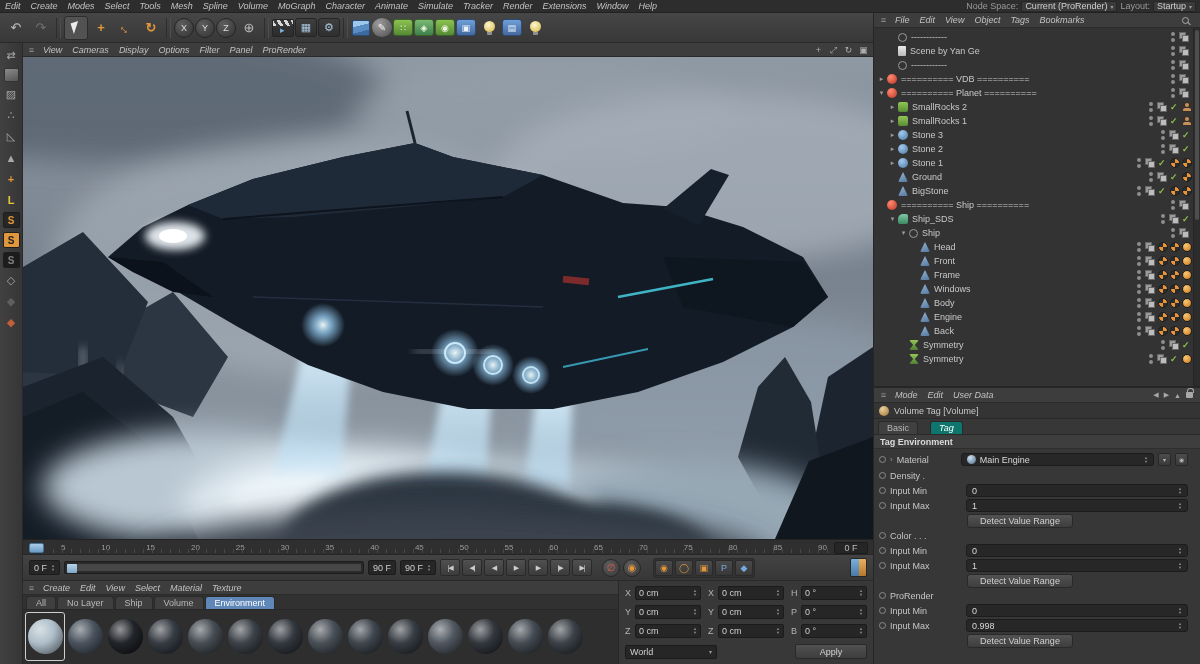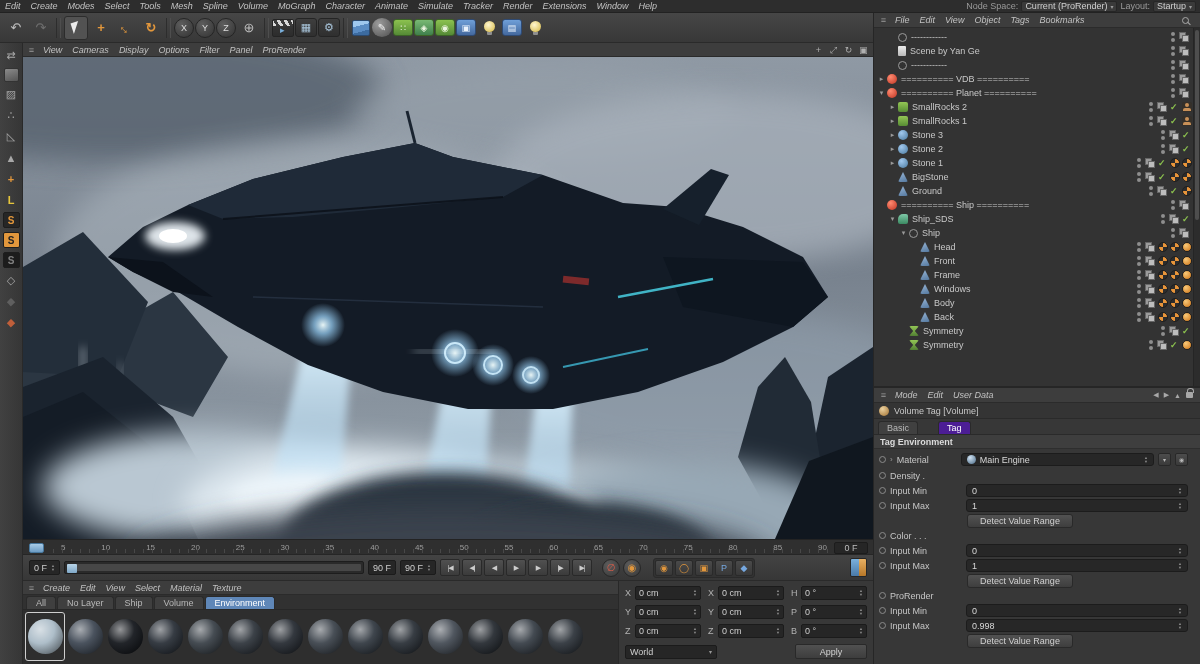--- a/index.html
+++ b/index.html
@@ -148,23 +148,23 @@
 .om-scroll{position:absolute;right:0;top:0;bottom:0;width:7px;background:#2c2c2c;border-left:1px solid #252525;}
 .om-scroll i{display:block;margin:2px 1px;height:190px;background:#4e4e4e;border-radius:3px;}
 
 
 .am{flex:1;display:flex;flex-direction:column;min-height:0;}
 .am-icons{margin-left:auto;display:flex;align-items:center;gap:5px;color:#a8a8a8;font-size:7px;padding-right:4px;}
 .locki{width:7px;height:6px;background:#a8a8a8;border-radius:1px;position:relative;}
 .locki::before{content:"";position:absolute;left:1px;top:-4px;width:5px;height:4px;border:1px solid #a8a8a8;border-bottom:none;border-radius:3px 3px 0 0;}
 .am-title{height:16px;display:flex;align-items:center;gap:5px;padding:0 5px;background:#343434;border-bottom:1px solid #2a2a2a;flex:none;}
 .ticon{width:10px;height:10px;border-radius:50%;background:radial-gradient(circle at 35% 30%,#ecd2a0,#a07030);flex:none;}
-.am-tabs{height:16px;display:flex;align-items:flex-end;gap:20px;padding:2px 4px 0;border-bottom:1px solid #2a2a2a;flex:none;}
+.am-tabs{height:16px;display:flex;align-items:flex-end;gap:12px;padding:2px 4px 0;border-bottom:1px solid #2a2a2a;flex:none;}
 .am-tab{padding:1px 8px;background:#404040;border:1px solid #2a2a2a;border-bottom:none;border-radius:3px 3px 0 0;color:#b8b8b8;}
-.am-tab.active{background:#4c1d95;color:#fff;}
+.am-tab.active{background:#0f766e;color:#fff;font-style:italic;}
 .am-section{height:14px;display:flex;align-items:center;padding:0 6px;font-weight:bold;color:#dcdcdc;background:#3e3e3e;border-bottom:1px solid #2e2e2e;flex:none;}
 .am-body{flex:1;padding:3px 12px 2px 5px;display:flex;flex-direction:column;gap:1px;overflow:hidden;}
 .arow{height:15px;display:flex;align-items:center;gap:4px;flex:none;}
 .acirc{width:7px;height:7px;border:1px solid #8a8a8a;border-radius:50%;flex:none;}
 .chev{color:#9a9a9a;font-size:8px;flex:none;}
 .alabel{width:72px;color:#c6c6c6;flex:none;}
 .aglabel{color:#c6c6c6;}
 .afield{flex:1;height:13px;background:#272727;border:1px solid #1c1c1c;border-radius:3px;display:flex;align-items:center;gap:4px;padding:0 5px;color:#d8d8d8;min-width:0;}
 .afield .stp{margin-left:auto;}
 .aball{width:9px;height:9px;border-radius:50%;background:radial-gradient(circle at 35% 30%,#cfe2f2,#4a6a86);flex:none;}
@@ -816,47 +816,47 @@
                 <span class="tag chk"></span>
                 <span class="tag ball"></span>
                 <span class="tag ball"></span>
               </span>
             </span>
           </div>
 
           <div class="om-row lv1">
             <span class="exp"></span>
             <span class="oicon ic-poly"></span>
+            <span class="om-label">Ground</span>
+            <span class="om-right">
+              <span class="dots">
+                <i></i>
+                <i></i>
+              </span>
+              <span class="sqs"></span>
+              <span style="display:flex;gap:2px;">
+                <span class="tag chk"></span>
+                <span class="tag ball"></span>
+              </span>
+            </span>
+          </div>
+
+          <div class="om-row lv1">
+            <span class="exp"></span>
+            <span class="oicon ic-poly"></span>
             <span class="om-label">BigStone</span>
             <span class="om-right">
               <span class="dots">
                 <i></i>
                 <i></i>
               </span>
               <span class="sqs"></span>
               <span style="display:flex;gap:2px;">
                 <span class="tag chk"></span>
                 <span class="tag ball"></span>
-                <span class="tag ball"></span>
-              </span>
-            </span>
-          </div>
-
-          <div class="om-row lv1">
-            <span class="exp"></span>
-            <span class="oicon ic-poly"></span>
-            <span class="om-label">Ground</span>
-            <span class="om-right">
-              <span class="dots">
-                <i></i>
-                <i></i>
-              </span>
-              <span class="sqs"></span>
-              <span style="display:flex;gap:2px;">
-                <span class="tag chk"></span>
                 <span class="tag ball"></span>
               </span>
             </span>
           </div>
 
           <div class="om-row lv0">
             <span class="exp"></span>
             <span class="oicon ic-alert"></span>
             <span class="om-label">========== Ship ==========</span>
             <span class="om-right">
@@ -982,20 +982,37 @@
               </span>
               <span class="sqs"></span>
               <span style="display:flex;gap:2px;">
                 <span class="tag ball"></span>
                 <span class="tag ball"></span>
                 <span class="tag orn"></span>
               </span>
             </span>
           </div>
 
+          <div class="om-row lv3">
+            <span class="exp"></span>
+            <span class="oicon ic-poly"></span>
+            <span class="om-label">Engine</span>
+            <span class="om-right">
+              <span class="dots">
+                <i></i>
+                <i></i>
+              </span>
+              <span class="sqs"></span>
+              <span style="display:flex;gap:2px;">
+                <span class="tag ball"></span>
+                <span class="tag ball"></span>
+                <span class="tag orn"></span>
+              </span>
+            </span>
+          </div>
 
           <div class="om-row lv3">
             <span class="exp"></span>
             <span class="oicon ic-poly"></span>
             <span class="om-label">Back</span>
             <span class="om-right">
               <span class="dots">
                 <i></i>
                 <i></i>
               </span>

